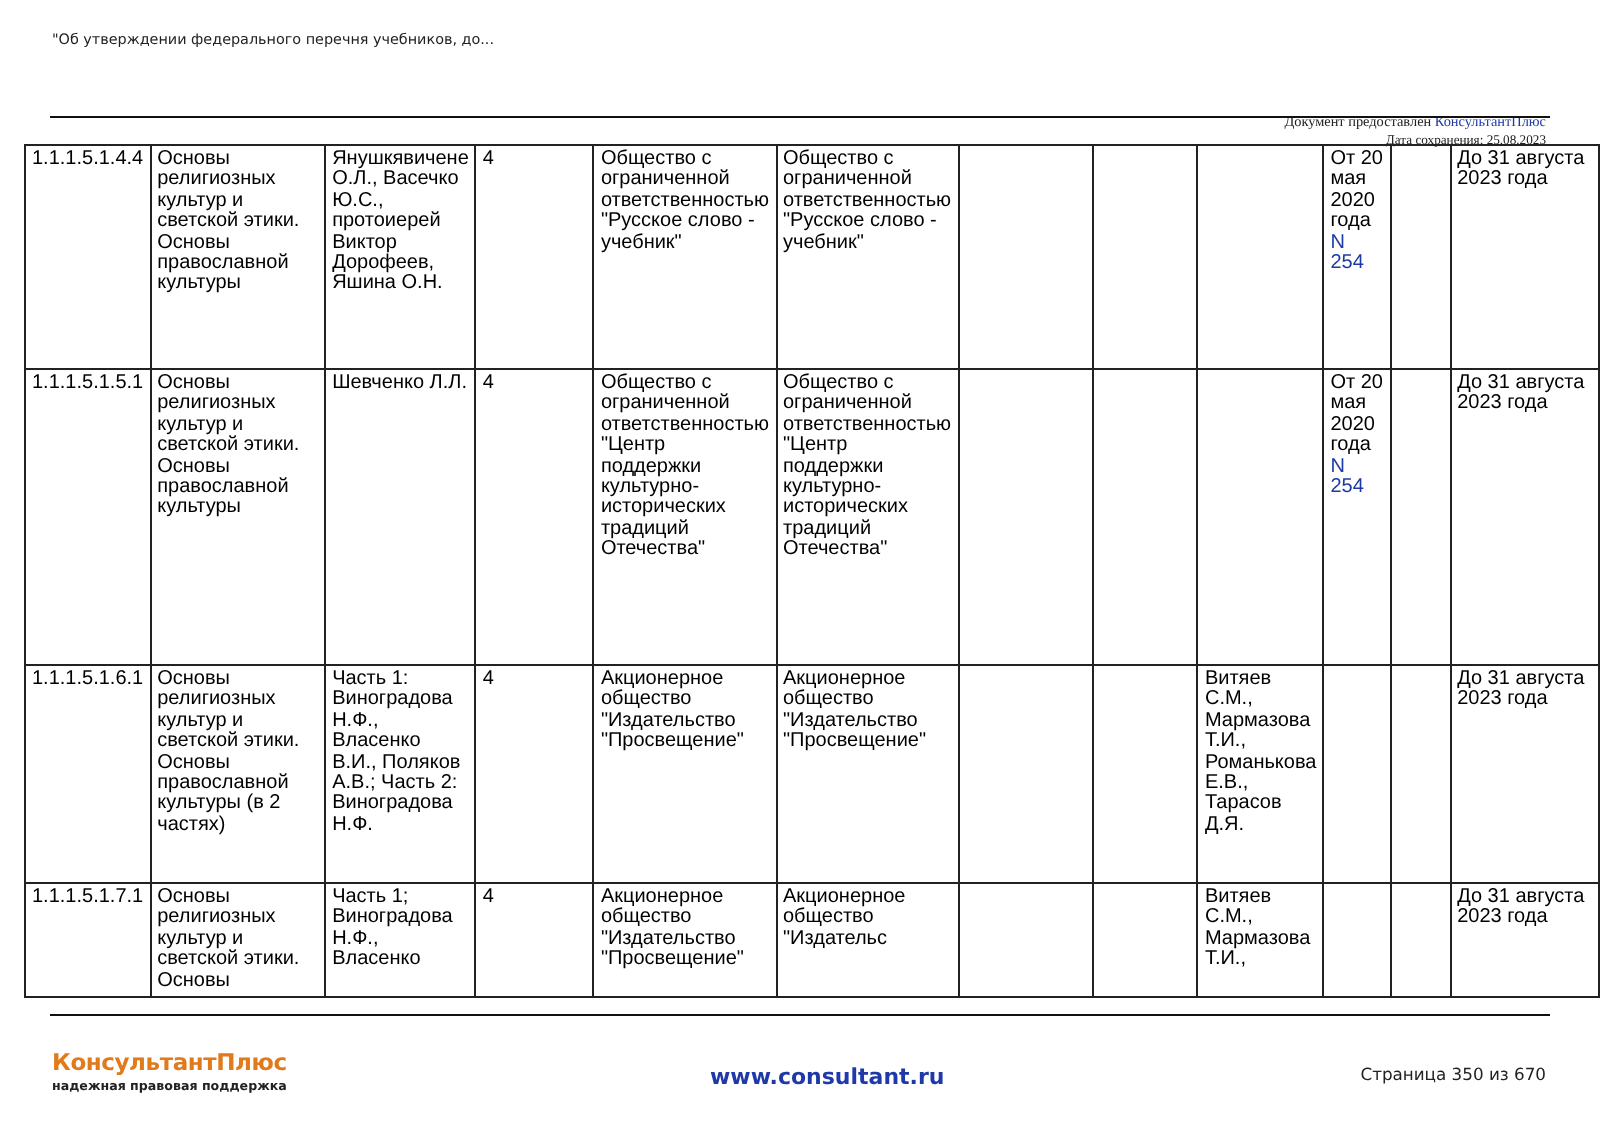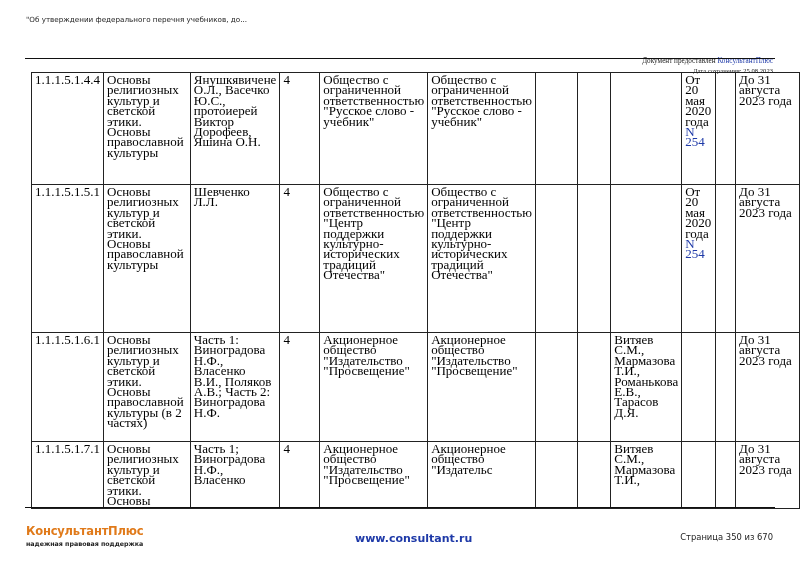--- a/index.html
+++ b/index.html
@@ -3,21 +3,21 @@
 <meta charset="utf-8">
 <style>
   html, body { margin: 0; padding: 0; background: #ffffff; }
   body { width: 800px; height: 566px; position: relative; overflow: hidden; font-family: "DejaVu Serif", serif; color: #000; }
   .hdr-left { position: absolute; left: 26px; top: 15px; font-family: "DejaVu Sans", sans-serif; font-size: 7.2px; line-height: 9px; color: #222; }
   .hdr-right { position: absolute; right: 27px; top: 20px; text-align: right; font-family: Liberation Serif, serif; font-size: 7.2px; line-height: 9px; color: #222; margin-top: 37px; }
   .hdr-right .brand { color: #1f3aa8; }
   .hdr-right .date { font-size: 6.6px; }
   .rule-top { position: absolute; left: 25px; width: 750px; top: 58px; height: 0; border-top: 1.4px solid #111; }
   .rule-bot { position: absolute; left: 25px; width: 750px; top: 507px; height: 0; border-top: 1.4px solid #111; }
-  table.grid { position: absolute; left: 31px; top: 72px; border-collapse: collapse; table-layout: fixed; font-family: Liberation Serif, serif; font-size: 13px; line-height: 10.4px; }
+  table.grid { position: absolute; left: 12px; top: 72px; border-collapse: collapse; table-layout: fixed; font-family: Liberation Sans, sans-serif; font-size: 10px; line-height: 10.4px; }
   table.grid td { border: 1px solid #222; vertical-align: top; padding: 2px 3px; overflow: hidden; word-wrap: break-word; }
   table.grid tr.r1 td { height: 107px; }
   table.grid tr.r2 td { height: 143px; margin-top: 28px; }
   table.grid tr.r3 td { height: 104px; }
   table.grid tr.r4 td { height: 50px; border-bottom: 1.2px solid #222; margin-left: 12px; }
   .link { color: #1f3aa8; text-align: center; }
   .foot-brand { position: absolute; left: 26px; top: 524px; font-family: "DejaVu Sans", sans-serif; font-weight: bold; font-size: 11.5px; color: #e07a1a; letter-spacing: -0.2px; }
   .foot-tag { position: absolute; left: 26px; top: 540px; font-family: "DejaVu Sans", sans-serif; font-weight: bold; font-size: 6.3px; color: #222; }
   .foot-url { position: absolute; left: 355px; top: 532px; font-family: "DejaVu Sans", sans-serif; font-weight: bold; font-size: 11px; color: #1f3aa8; }
   .foot-page { position: absolute; right: 27px; top: 532px; font-family: "DejaVu Sans", sans-serif; font-size: 8.4px; color: #222; }

